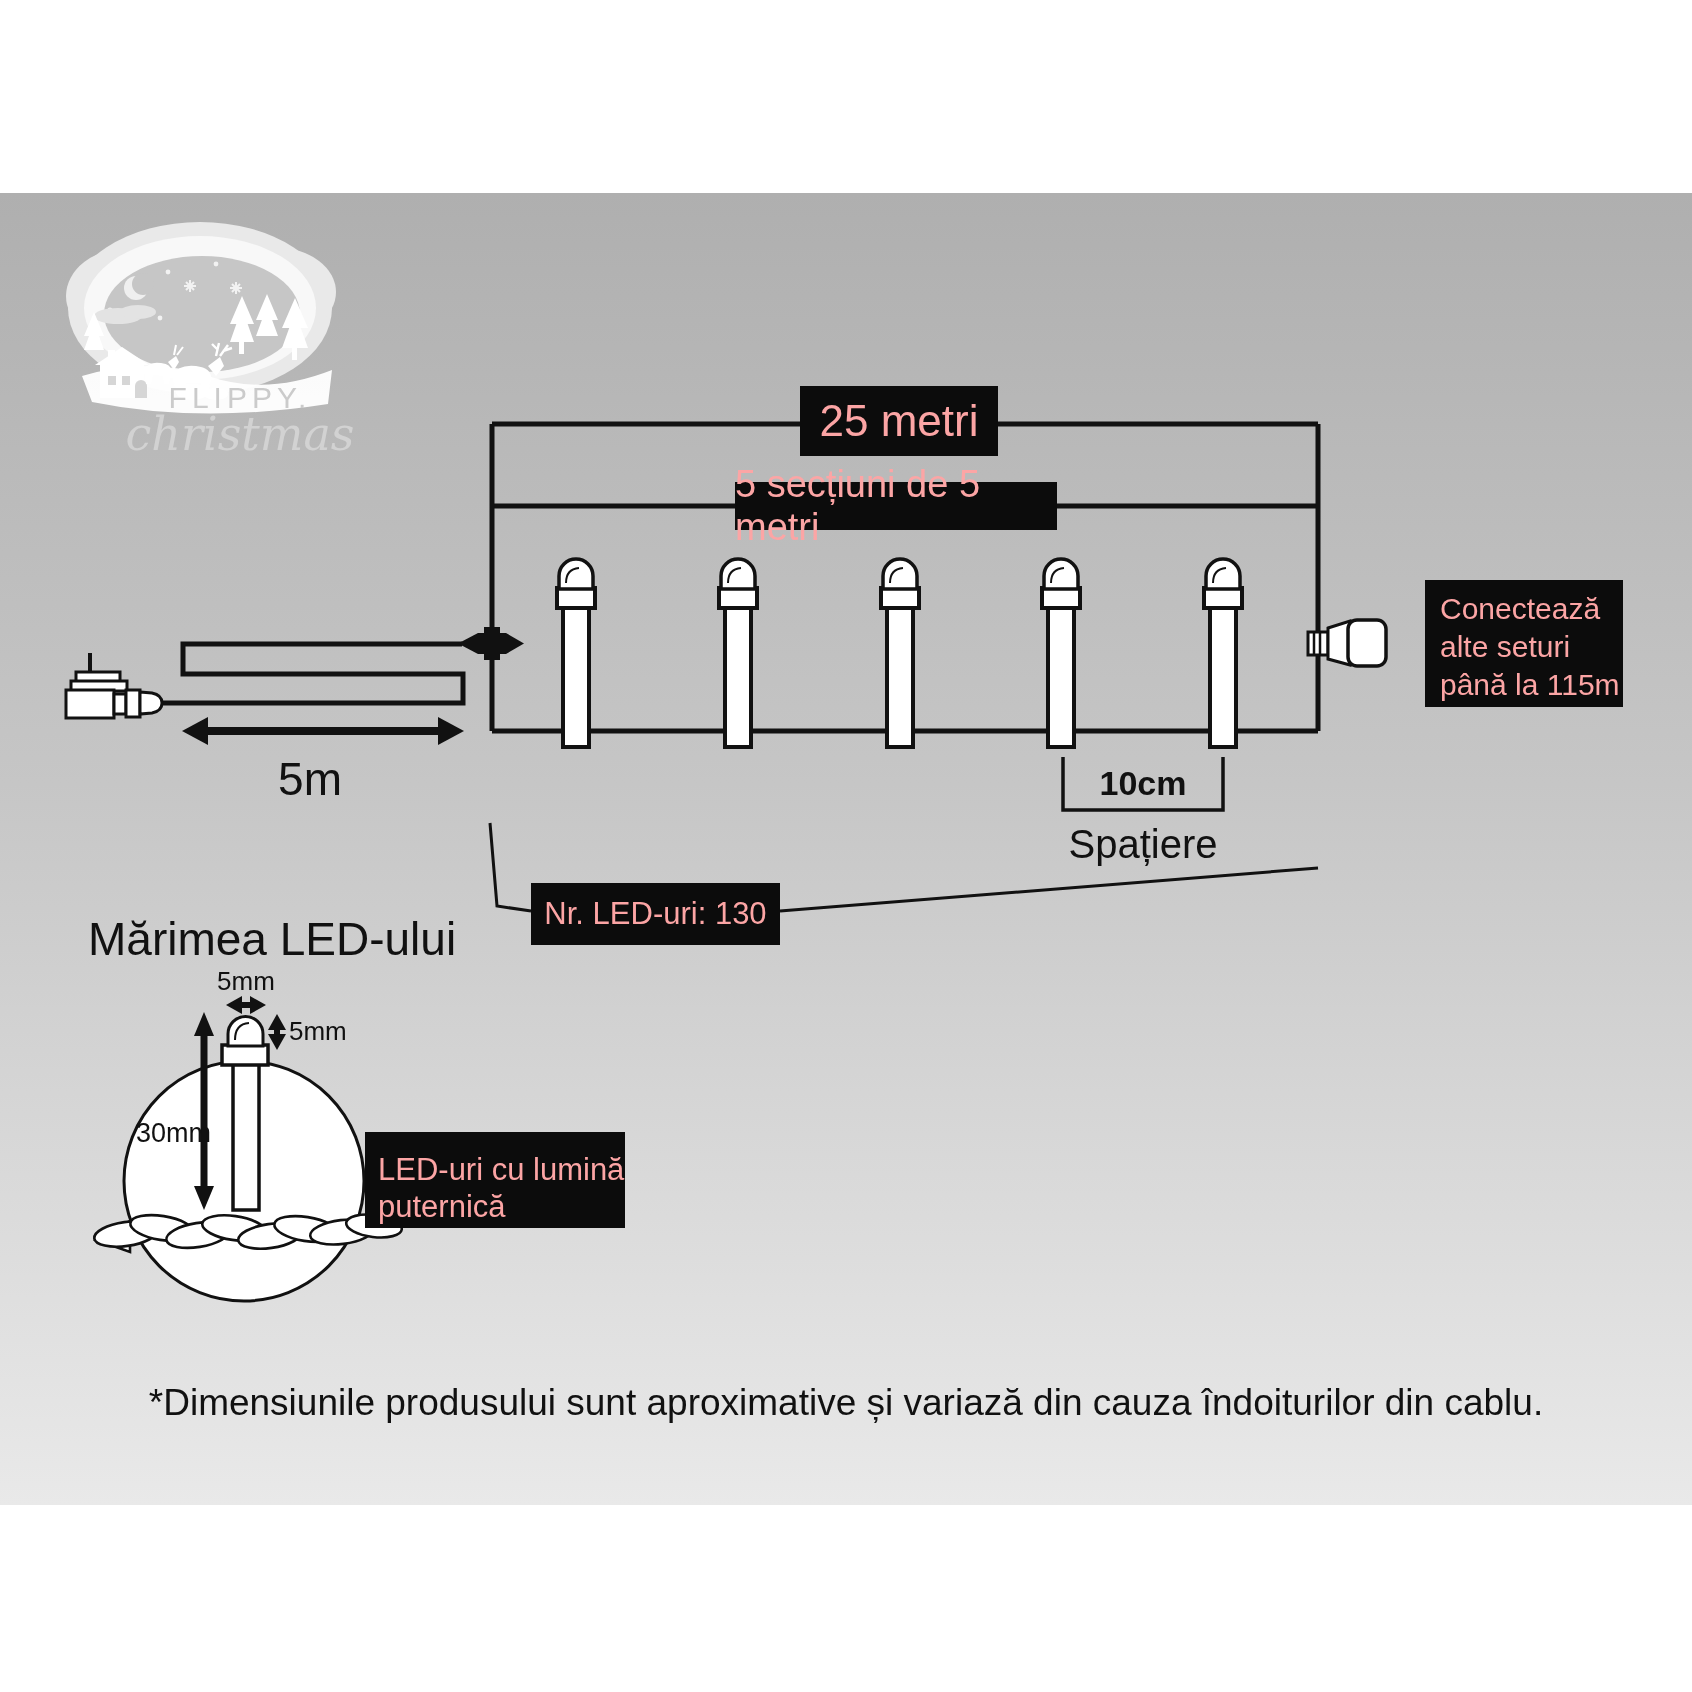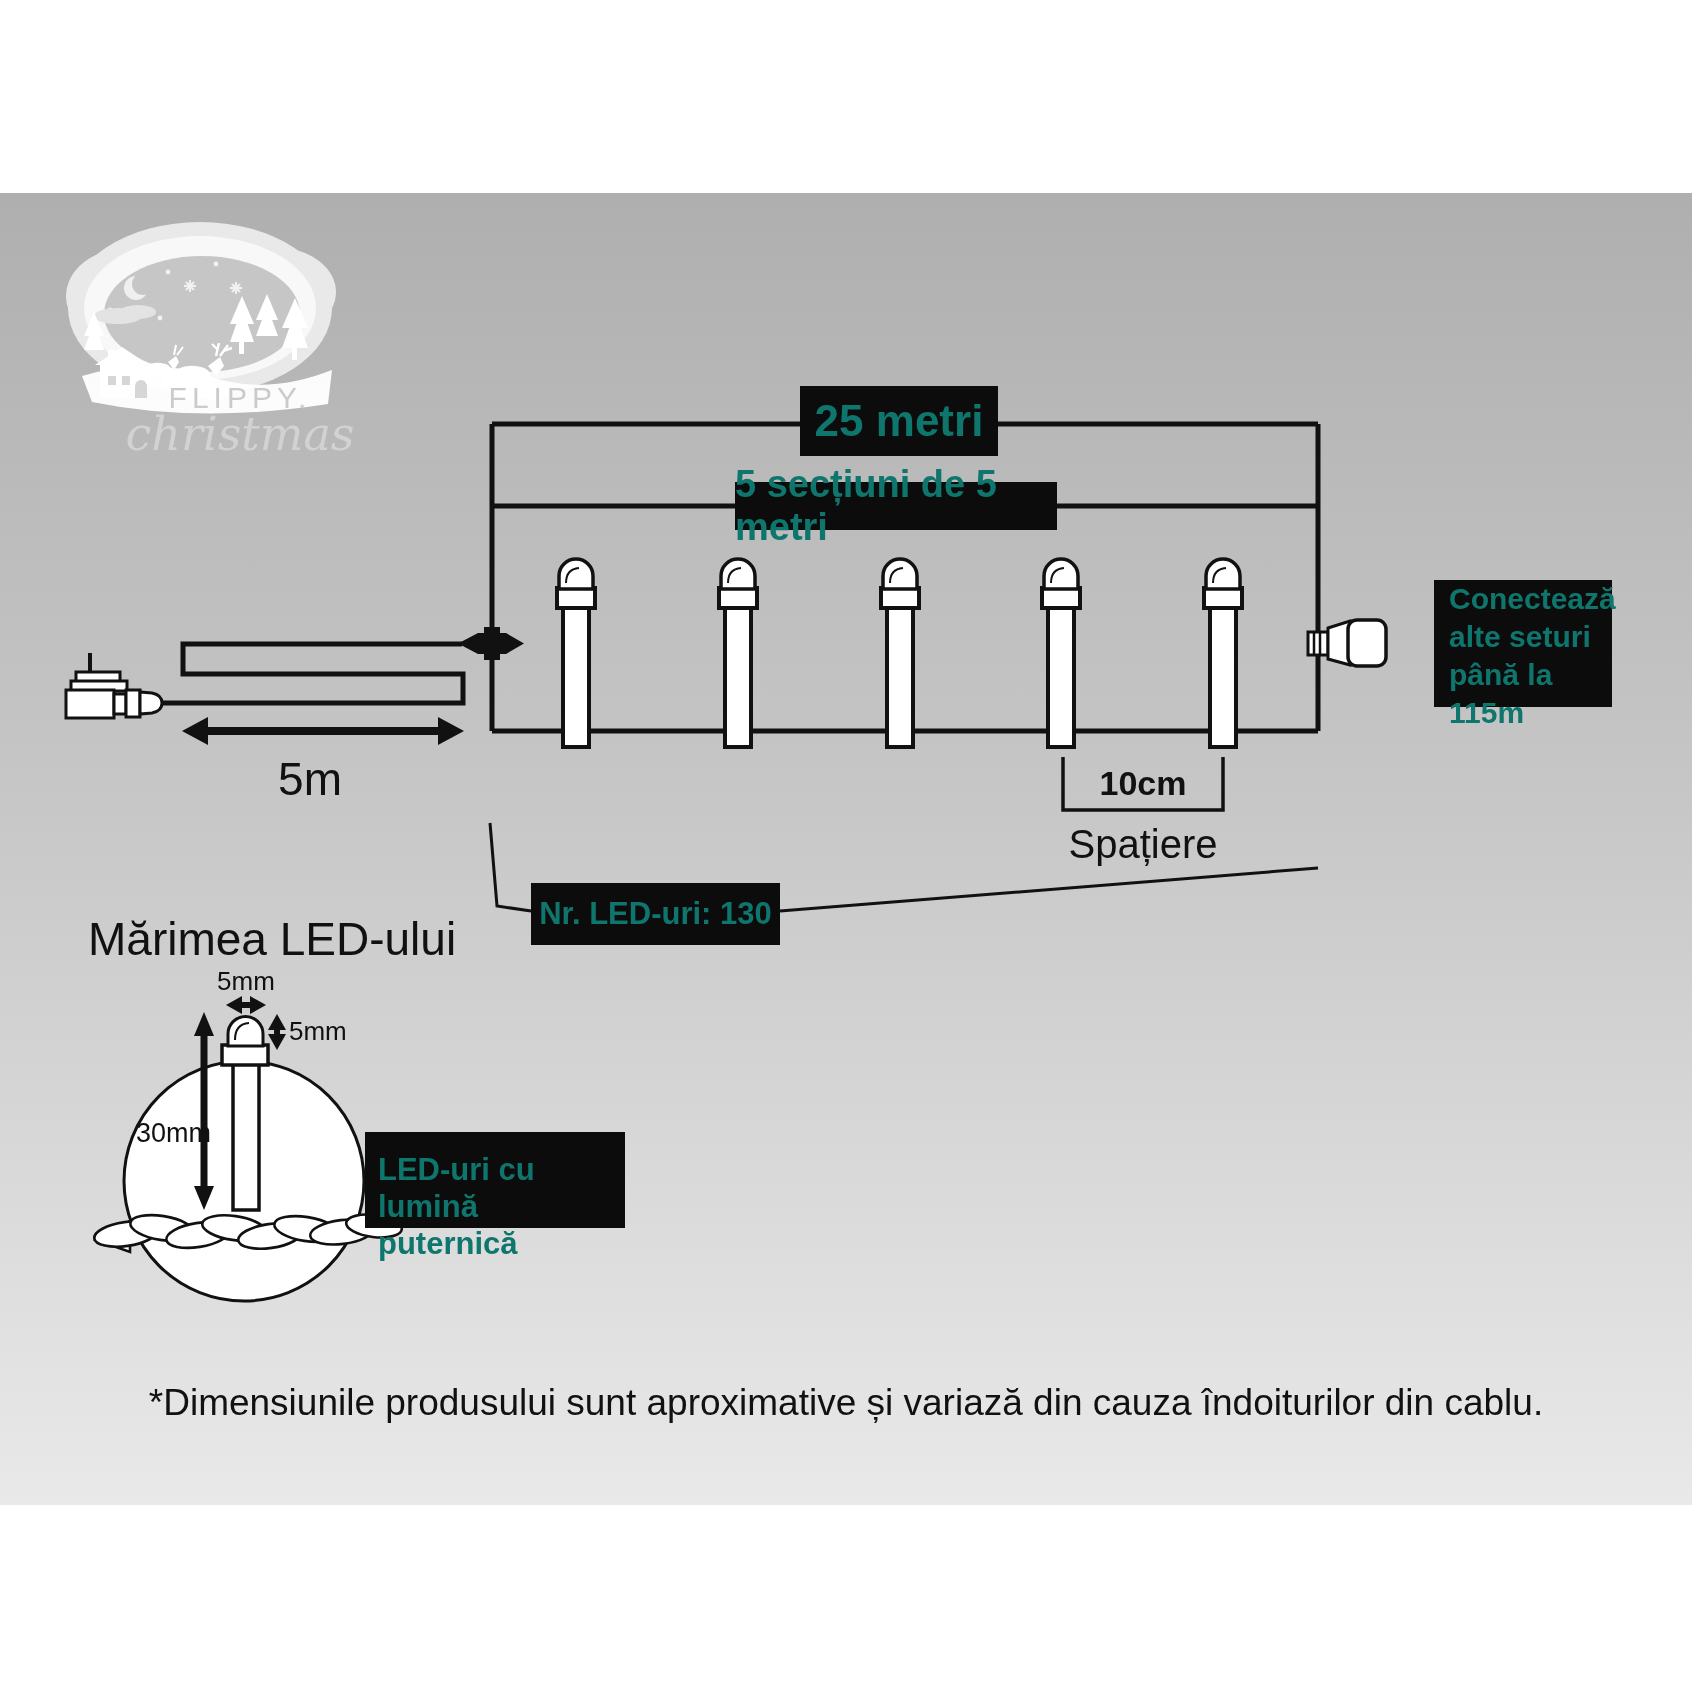--- a/index.html
+++ b/index.html
@@ -2,21 +2,21 @@
 <html><head>
 <meta charset="utf-8">
 <style>
   html,body{margin:0;padding:0;background:#fff;}
   .page{position:relative;width:1692px;height:1692px;background:#ffffff;overflow:hidden;
         font-family:"Liberation Sans",sans-serif;color:#111;}
   .band{position:absolute;left:0;top:193px;width:1692px;height:1312px;
         background:linear-gradient(180deg,#afafaf 0%,#c6c6c6 45%,#e9e9e9 100%);}
   .abs{position:absolute;}
   .title{left:0;top:244px;width:1692px;text-align:center;font-size:98px;letter-spacing:1px;}
-  .blackbox{background:#0c0c0c;color:#0f766e;font-weight:bold;}
+  .blackbox{background:#0c0c0c;color:#fca5a5;}
   .bb-center{display:flex;align-items:center;justify-content:center;}
   .lbl{color:#111;}
   svg{display:block;}
   .diagram-svg{position:absolute;left:0;top:0;}
 </style>
 </head>
 <body>
 
 <div class="page">
   <div class="band"></div>
@@ -203,21 +203,21 @@
   <div class="abs blackbox bb-center" style="left:800px;top:386px;width:198px;height:70px;font-size:44px;">
     <span>25 metri</span>
   </div>
 
   <div class="abs blackbox bb-center" style="left:735px;top:482px;width:322px;height:48px;font-size:38px;">
     <span>5 secțiuni de 5 metri</span>
   </div>
 
   <div class="abs lbl" style="left:210px;top:752px;width:200px;text-align:center;font-size:46px;">5m</div>
 
-  <div class="abs blackbox" style="left:1425px;top:580px;width:178px;height:127px;font-size:30px;line-height:38px;box-sizing:border-box;margin-left:9px;">
+  <div class="abs blackbox" style="left:1425px;top:580px;width:198px;height:127px;font-size:30px;line-height:38px;padding-top:10px;box-sizing:border-box;">
     <div style="padding-left:15px;">Conectează</div>
     <div style="padding-left:15px;">alte seturi</div>
     <div style="padding-left:15px;">până la 115m</div>
   </div>
 
   <div class="abs lbl" style="left:1063px;top:764px;width:160px;text-align:center;font-size:34px;font-weight:bold;">10cm</div>
 
   <div class="abs lbl" style="left:1043px;top:822px;width:200px;text-align:center;font-size:40px;">Spațiere</div>
 
   <div class="abs blackbox bb-center" style="left:531px;top:883px;width:249px;height:62px;font-size:31px;">

